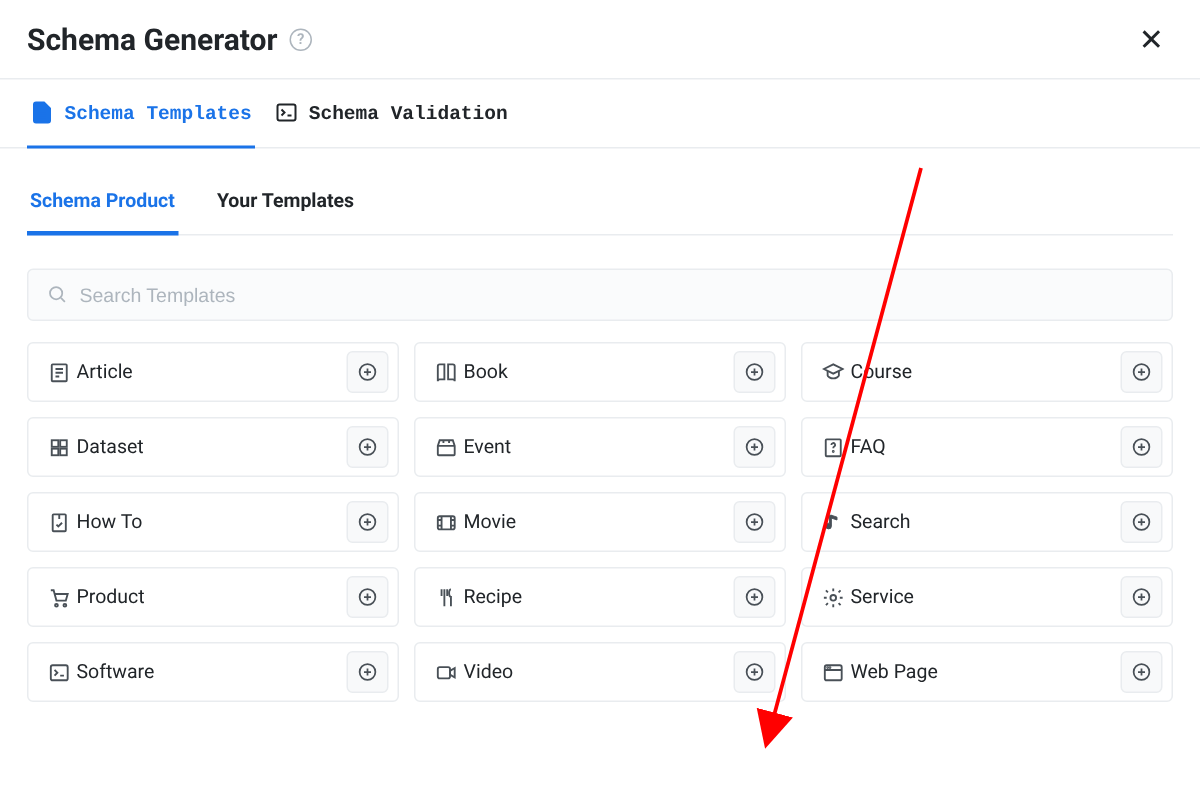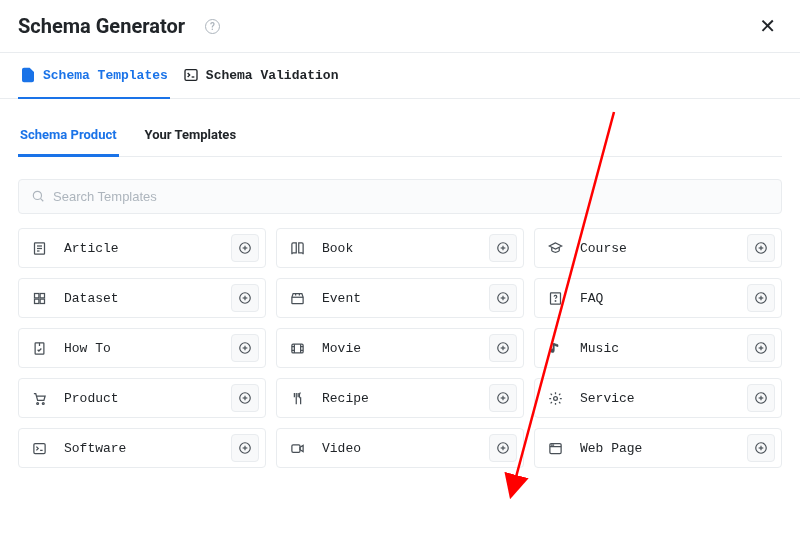--- a/index.html
+++ b/index.html
@@ -12,21 +12,21 @@
     overflow: hidden;
     position: relative;
   }
   .header {
     display: flex;
     align-items: center;
     justify-content: space-between;
     padding: 14px 18px 14px 18px;
     border-bottom: 1px solid #e9ecef;
   }
-  .title-wrap { display: flex; align-items: center; gap: 20px; }
+  .title-wrap { display: flex; align-items: center; gap: 8px; }
   .title { font-size: 20px; font-weight: 700; color: #212529; }
   .help-icon {
     width: 15px; height: 15px; border: 1.2px solid #adb5bd; border-radius: 50%;
     display: inline-flex; align-items: center; justify-content: center;
     font-size: 10px; color: #adb5bd; font-weight: 600;
   }
   .close-icon {
     font-size: 20px; font-weight: 300; cursor: pointer; color: #212529;
     padding: 2px 6px; line-height: 1;
   }
@@ -72,21 +72,21 @@
     display: grid;
     grid-template-columns: repeat(3, 1fr);
     gap: 10px;
   }
   .card {
     border: 1px solid #e9ecef; border-radius: 4px;
     display: flex; align-items: center; justify-content: space-between;
     padding: 6px 6px 6px 12px; height: 40px; cursor: pointer;
     background: #fff;
   }
-  .card-left { display: flex; align-items: center; gap: 17px; font-family: Liberation Mono, monospace; }
+  .card-left { display: flex; align-items: center; gap: 4px; }
   .card-icon { width: 16px; height: 16px; display: inline-flex; align-items:center; justify-content:center; color:#495057; }
   .card-label { font-size: 13px; color: #212529; }
   .add-btn {
     width: 28px; height: 28px; border: 1px solid #e9ecef; border-radius: 4px;
     display: inline-flex; align-items: center; justify-content: center;
     background: #f8f9fa; cursor: pointer;
   }
   .add-btn svg { stroke: #495057; }
 
   .arrow-svg {
@@ -317,21 +317,21 @@
     </div>
 
     <div class="card">
       <div class="card-left">
         <span class="card-icon">
             <svg viewBox="0 0 24 24" width="15" height="15" fill="currentColor" stroke="currentColor" stroke-width="1">
               <path d="M10 4v11.5a3 3 0 1 1-2-2.8V4h2z"></path>
               <path d="M10 4l6 2v3l-6-2z"></path>
             </svg>
           </span>
-        <span class="card-label">Music</span>
+        <span class="card-label">Search</span>
       </div>
       <span class="add-btn">
           <svg viewBox="0 0 24 24" width="14" height="14" fill="none" stroke-width="2">
             <circle cx="12" cy="12" r="9"></circle>
             <line x1="12" y1="8" x2="12" y2="16"></line>
             <line x1="8" y1="12" x2="16" y2="12"></line>
           </svg>
         </span>
     </div>
 

